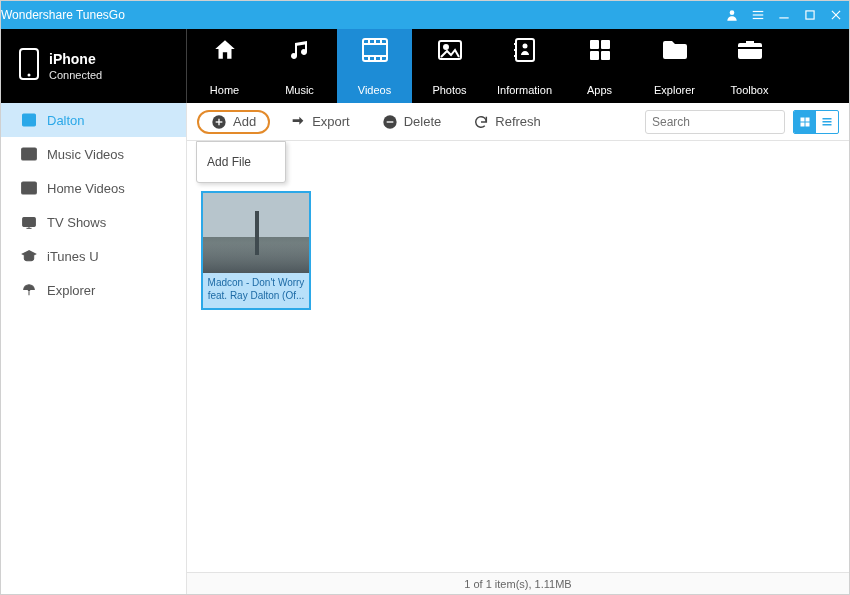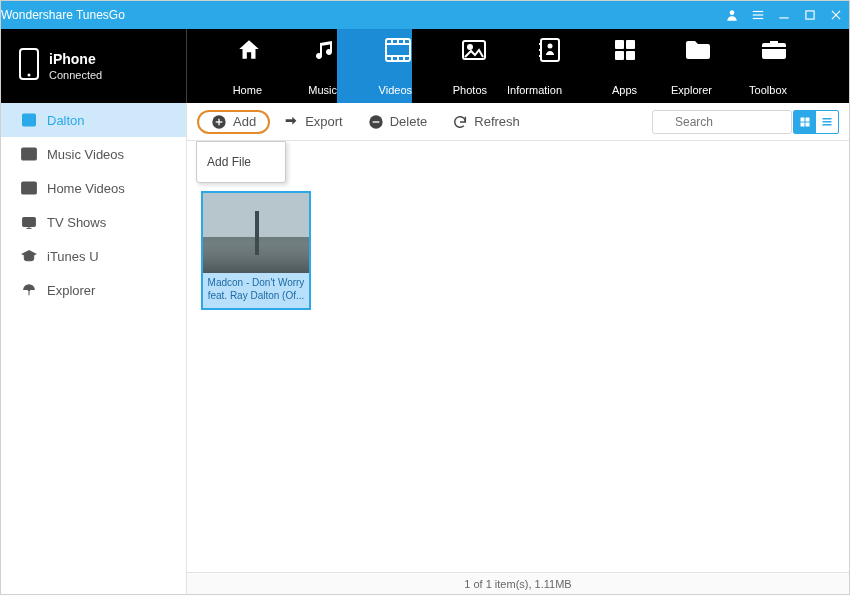--- a/index.html
+++ b/index.html
@@ -13,39 +13,39 @@
 .win-controls span, .win-controls svg { color: #fff; fill: #fff; cursor: pointer; font-size: 14px; display: inline-flex; align-items: center; }
 .win-icon { width: 14px; height: 14px; display: inline-block; }
 
 
 .topnav { height: 74px; background: #000000; display: flex; }
 .device-pane { width: 186px; display: flex; align-items: center; padding-left: 18px; color: #fff; border-right: 1px solid rgba(255,255,255,.25); }
 .device-pane .phone-icon { margin-right: 10px; }
 .device-pane .name { font-size: 14px; font-weight: 600; }
 .device-pane .status { font-size: 11px; opacity: .9; margin-top: 2px; }
 .nav-items { flex: 1; display: flex; }
-.nav-item { width: 75px; height: 100%; display: flex; flex-direction: column; align-items: flex-end; justify-content: center; color: #fff; font-size: 11px; gap: 20px; cursor: pointer; }
+.nav-item { width: 75px; height: 100%; display: flex; flex-direction: column; align-items: center; justify-content: center; color: #fff; font-size: 11px; gap: 20px; cursor: pointer; }
 .nav-item.active { background: #1d8cd6; }
 .nav-item .nav-icon { height: 28px; display: flex; align-items: center; justify-content: center; }
 
 
 .body { flex: 1; display: flex; min-height: 0; }
 .sidebar { width: 186px; border-right: 1px solid #e3e3e3; background: #fff; }
 .sidebar .item { height: 34px; display: flex; align-items: center; padding-left: 20px; gap: 10px; font-size: 13px; color: #555; cursor: pointer; }
 .sidebar .item.active { background: #cfe9fb; color: #2ba8e8; }
 .sidebar .item.active svg { fill: #2ba8e8; stroke: #2ba8e8; }
 .sidebar svg { fill: #555; stroke: #555; }
 
 .main { flex: 1; display: flex; flex-direction: column; min-height: 0; }
-.toolbar { height: 38px; border-bottom: 1px solid #e3e3e3; display: flex; align-items: center; padding: 0 10px; gap: 1px; background: #fff; }
+.toolbar { height: 38px; border-bottom: 1px solid #e3e3e3; display: flex; align-items: center; padding: 0 10px; gap: 8px; background: #fff; }
 .tool-btn { display: flex; align-items: center; gap: 6px; padding: 4px 10px; font-size: 13px; color: #555; cursor: pointer; border-radius: 3px; border: 2px solid transparent; }
 .tool-btn.highlight { border: 2px solid #e38a2a; border-radius: 14px; padding: 2px 12px; }
 .tool-btn svg { width: 16px; height: 16px; }
 .toolbar-spacer { flex: 1; }
-.search-box { width: 140px; height: 24px; border: 1px solid #d6d6d6; border-radius: 3px; display: flex; align-items: center; padding: 0 22px; color: #bbb; font-size: 12px; }
+.search-box { width: 140px; height: 24px; border: 1px solid #d6d6d6; border-radius: 3px; display: flex; align-items: center; padding: 0 6px; color: #bbb; font-size: 12px; }
 .search-box input { border: none; outline: none; flex: 1; font-size: 12px; color: #555; background: transparent; }
 .view-toggle { display: flex; border: 1px solid #2ba8e8; border-radius: 2px; overflow: hidden; }
 .view-toggle .vt { width: 22px; height: 22px; display: flex; align-items: center; justify-content: center; cursor: pointer; }
 .view-toggle .vt.active { background: #2ba8e8; }
 .view-toggle .vt svg { width: 12px; height: 12px; }
 
 .content { flex: 1; background: #fff; padding: 14px; position: relative; overflow: auto; }
 .thumb { width: 110px; border: 2px solid #2ba8e8; background: #fff; cursor: pointer; }
 .thumb .img { width: 106px; height: 80px; background: linear-gradient(to bottom, #b7c5cc 0%, #b7c5cc 55%, #6d7a7b 55%, #8b9596 100%); position: relative; overflow: hidden; }
 .thumb .img::after { content: ""; position: absolute; left: 52px; bottom: 18px; width: 4px; height: 44px; background: #3f4a4f; }

